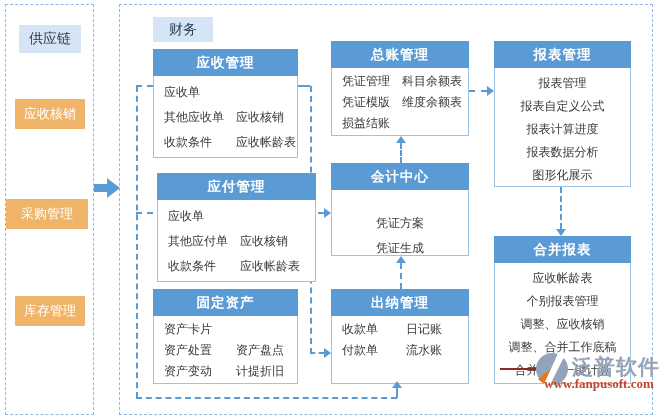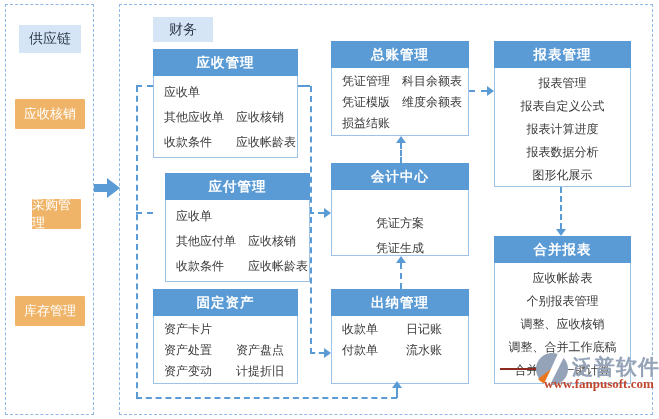--- a/index.html
+++ b/index.html
@@ -42,21 +42,21 @@
        font-weight:bold;font-size:13px;color:#C0472E;white-space:nowrap;}
 </style>
 </head>
 <body>
 
 <div id="canvas">
 
   <div class="panel" style="left:5px;top:4px;width:87px;height:409px;">
     <div class="tag" style="left:13px;top:20px;width:62px;height:28px;">供应链</div>
     <div class="side-item" style="left:9px;top:94px;width:70px;height:30px;">应收核销</div>
-    <div class="side-item" style="left:26px;top:194px;width:49px;height:30px;">采购管理</div>
+    <div class="side-item" style="left:0;top:194px;width:82px;height:30px;">采购管理</div>
     <div class="side-item" style="left:9px;top:291px;width:70px;height:30px;">库存管理</div>
   </div>
 
   <svg class="flow-arrow" style="left:94px;top:178px;" width="26" height="20">
     <path d="M0,6 L13,6 L13,0 L26,10 L13,20 L13,14 L0,14 Z" fill="#5B9BD5"></path>
   </svg>
 
   <div class="panel" style="left:119px;top:4px;width:532px;height:409px;">
     <div class="tag" style="left:33px;top:12px;width:60px;height:25px;">财务</div>
 
@@ -96,21 +96,21 @@
             <span class="c1">其他应收单</span>
             <span>应收核销</span>
           </div>
         <div class="row">
             <span class="c1">收款条件</span>
             <span>应收帐龄表</span>
           </div>
       </div>
     </div>
 
-    <div class="box b-ap" style="left:45px;top:168px;width:145px;">
+    <div class="box b-ap" style="left:37px;top:168px;width:159px;">
       <div class="box-header">应付管理</div>
       <div class="box-body">
         <div class="row">
             <span class="c1">应收单</span>
             <span></span>
           </div>
         <div class="row">
             <span class="c1">其他应付单</span>
             <span>应收核销</span>
           </div>

